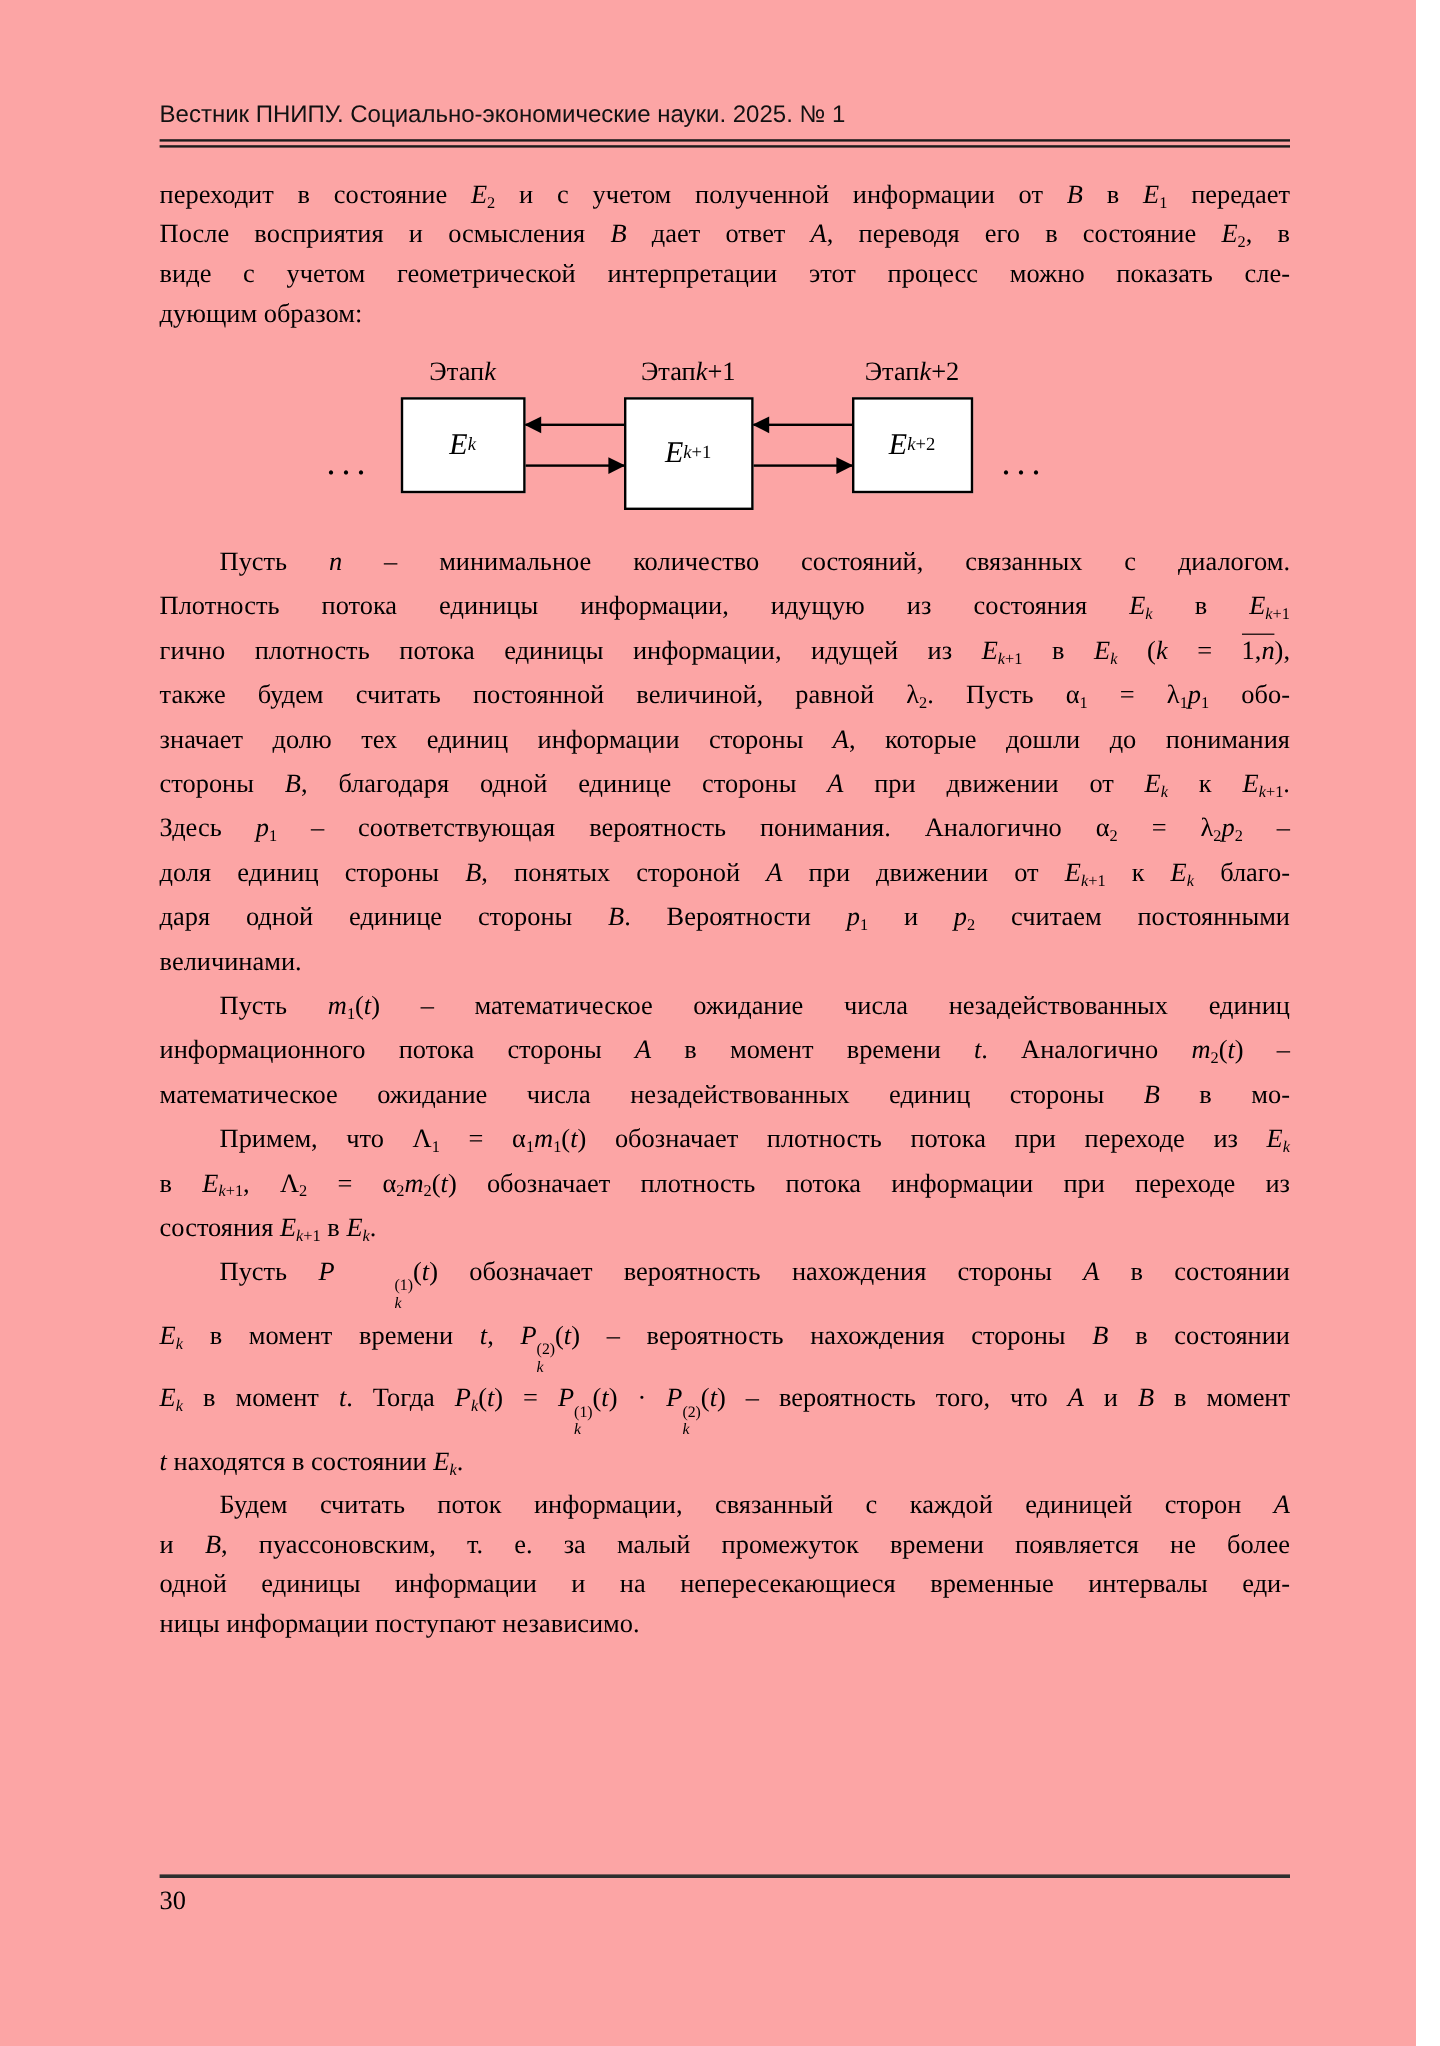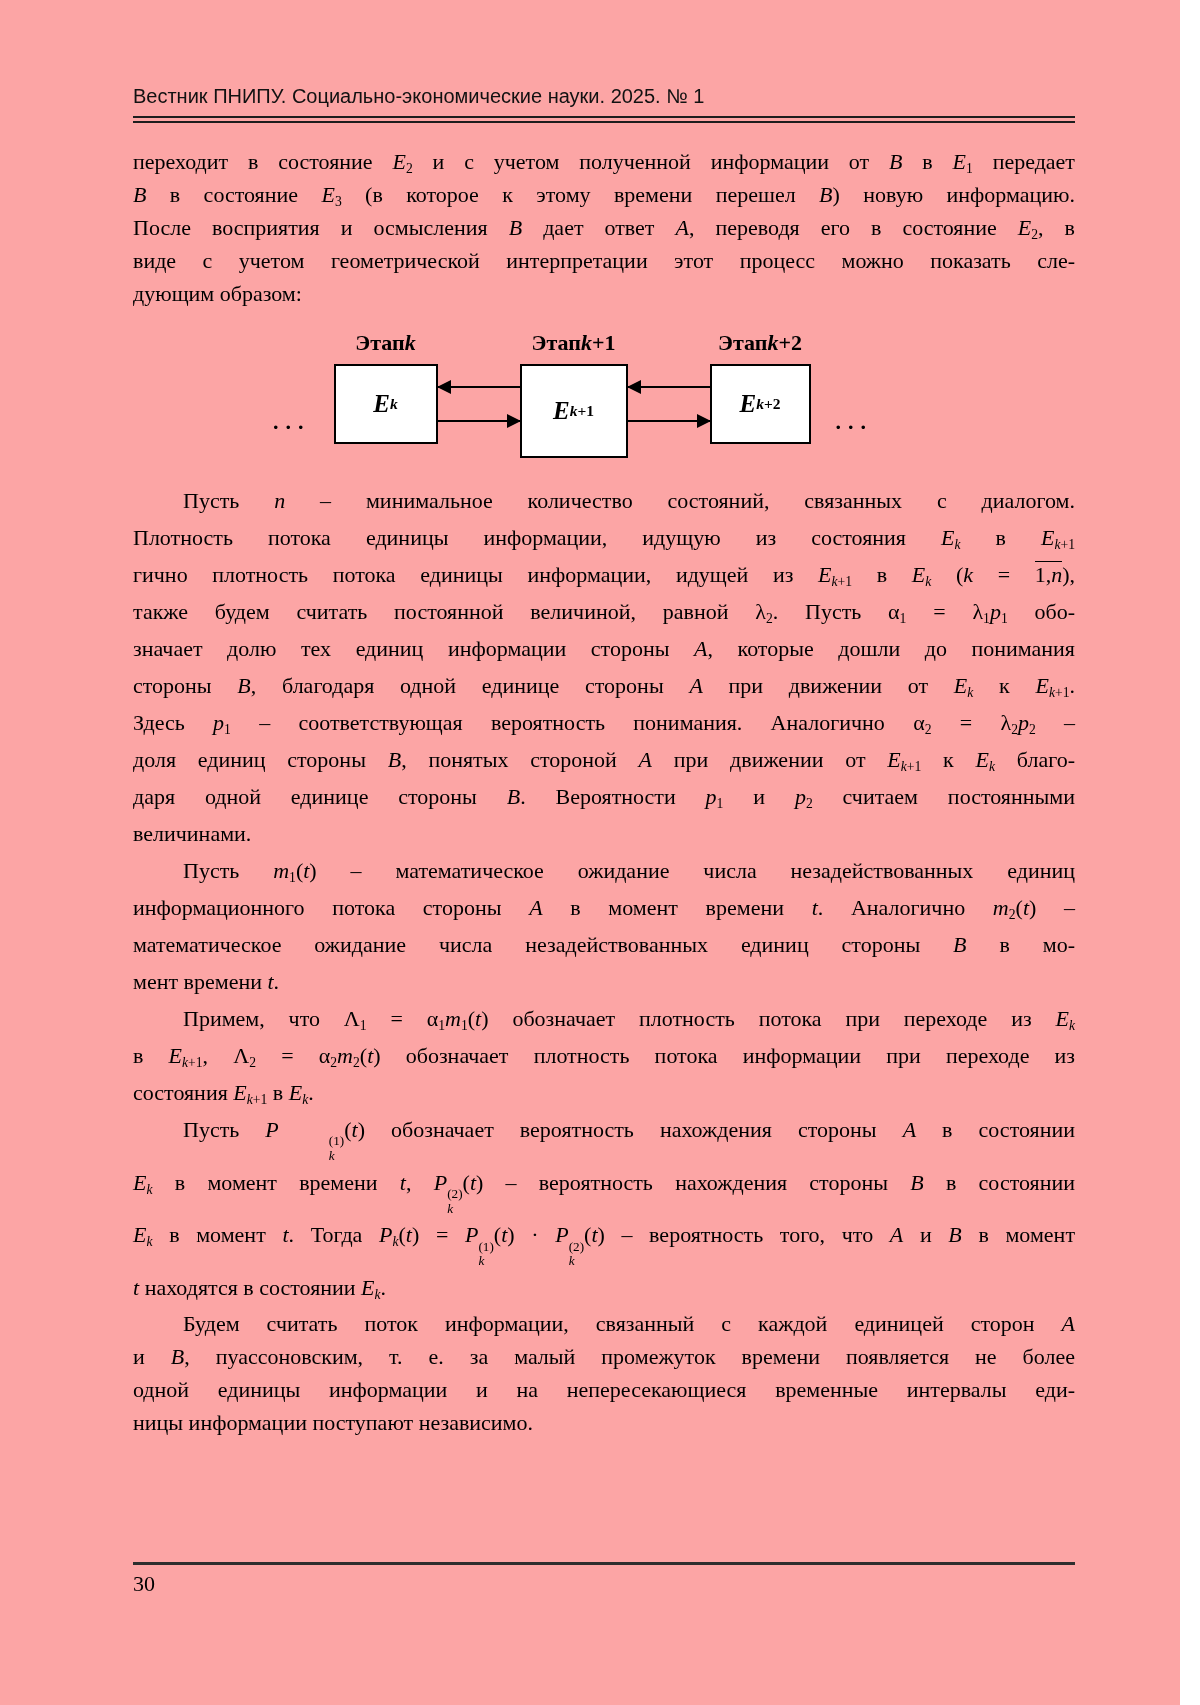--- a/index.html
+++ b/index.html
@@ -19,21 +19,21 @@
   sub,sup{font-size:0.62em;line-height:0;}
   sub{vertical-align:-0.3em;}
   .ovl{display:inline-block;border-top:1.6px solid #000;padding-top:1px;line-height:1.05;}
   .stk{display:inline-flex;flex-direction:column;align-items:flex-start;
        font-size:0.60em;line-height:1.12;vertical-align:-0.62em;}
   .stk span{display:block;}
   
   .diagram{display:flex;justify-content:center;align-items:flex-start;
            margin:16px 64px 24px 0;}
   .dots{font-size:30px;line-height:30px;letter-spacing:5px;margin-top:78px;padding:0 24px;}
-  .stage{display:flex;flex-direction:column;align-items:center;font-weight:bold;}
+  .stage{display:flex;flex-direction:column;align-items:center;}
   .stage-label{font-size:22px;height:30px;display:flex;align-items:flex-end;margin-bottom:8px;}
   .sbox{border:2.6px solid #000;background:#fff;display:flex;align-items:center;
         justify-content:center;font-size:25px;}
   .s0 .sbox{width:100px;height:76px;}
   .s1 .sbox{width:104px;height:90px;}
   .s2 .sbox{width:97px;height:76px;}
   .arrows{position:relative;width:82px;height:76px;margin-top:38px;}
   .arr{position:absolute;left:0;right:0;height:0;border-top:2.7px solid #000;}
   .arr-up{top:22px;}
   .arr-down{top:56px;}
@@ -51,21 +51,20 @@
 
 <div class="page">
   <div class="content">
     <div class="header">
       <div class="header-text">Вестник ПНИПУ. Социально-экономические науки. 2025. № 1</div>
       <div class="double-rule"></div>
     </div>
     <div class="body-text" id="article-body">
         <div class="para" style="line-height: 33px;">
           <div class="tline">переходит в состояние <i>E</i><sub>2</sub> и с учетом полученной информации от <i>B</i> в <i>E</i><sub>1</sub> передает</div>
-          <div class="tline"><i>B</i> в состояние <i>E</i><sub>3</sub> (в которое к этому времени перешел <i>B</i>) новую информацию.</div>
           <div class="tline">После восприятия и осмысления <i>B</i> дает ответ <i>A</i>, переводя его в состояние <i>E</i><sub>2</sub>, в</div>
           <div class="tline">виде с учетом геометрической интерпретации этот процесс можно показать сле-</div>
           <div class="tline last">дующим образом:</div>
         </div>
         <div class="diagram">
           <span class="dots">...</span>
           <div class="stage s0">
             <div class="stage-label">Этап <i>k</i></div>
             <div class="sbox">
               <i>E</i>
@@ -113,21 +112,20 @@
           <div class="tline">стороны <i>B</i>, благодаря одной единице стороны <i>A</i> при движении от <i>E<sub>k</sub></i> к <i>E</i><sub><i>k</i>+1</sub>.</div>
           <div class="tline">Здесь <i>p</i><sub>1</sub> – соответствующая вероятность понимания. Аналогично α<sub>2</sub> = λ<sub>2</sub><i>p</i><sub>2</sub> –</div>
           <div class="tline">доля единиц стороны <i>B</i>, понятых стороной <i>A</i> при движении от <i>E</i><sub><i>k</i>+1</sub> к <i>E<sub>k</sub></i> благо-</div>
           <div class="tline">даря одной единице стороны <i>B</i>. Вероятности <i>p</i><sub>1</sub> и <i>p</i><sub>2</sub> считаем постоянными</div>
           <div class="tline last">величинами.</div>
         </div>
         <div class="para" style="line-height: 37px;">
           <div class="tline first">Пусть <i>m</i><sub>1</sub>(<i>t</i>) – математическое ожидание числа незадействованных единиц</div>
           <div class="tline">информационного потока стороны <i>A</i> в момент времени <i>t</i>. Аналогично <i>m</i><sub>2</sub>(<i>t</i>) –</div>
           <div class="tline">математическое ожидание числа незадействованных единиц стороны <i>B</i> в мо-</div>
-          <div class="tline last">мент времени <i>t</i>.</div>
         </div>
         <div class="para" style="line-height: 37px;">
           <div class="tline first">Примем, что Λ<sub>1</sub> = α<sub>1</sub><i>m</i><sub>1</sub>(<i>t</i>) обозначает плотность потока при переходе из <i>E<sub>k</sub></i></div>
           <div class="tline">в <i>E</i><sub><i>k</i>+1</sub>, Λ<sub>2</sub> = α<sub>2</sub><i>m</i><sub>2</sub>(<i>t</i>) обозначает плотность потока информации при переходе из</div>
           <div class="tline last">состояния <i>E</i><sub><i>k</i>+1</sub> в <i>E<sub>k</sub></i>.</div>
         </div>
         <div class="para" style="line-height: 38px;">
           <div class="tline first">Пусть <i>P</i><span class="stk">
               <span>(1)</span>
               <span><i>k</i></span>

